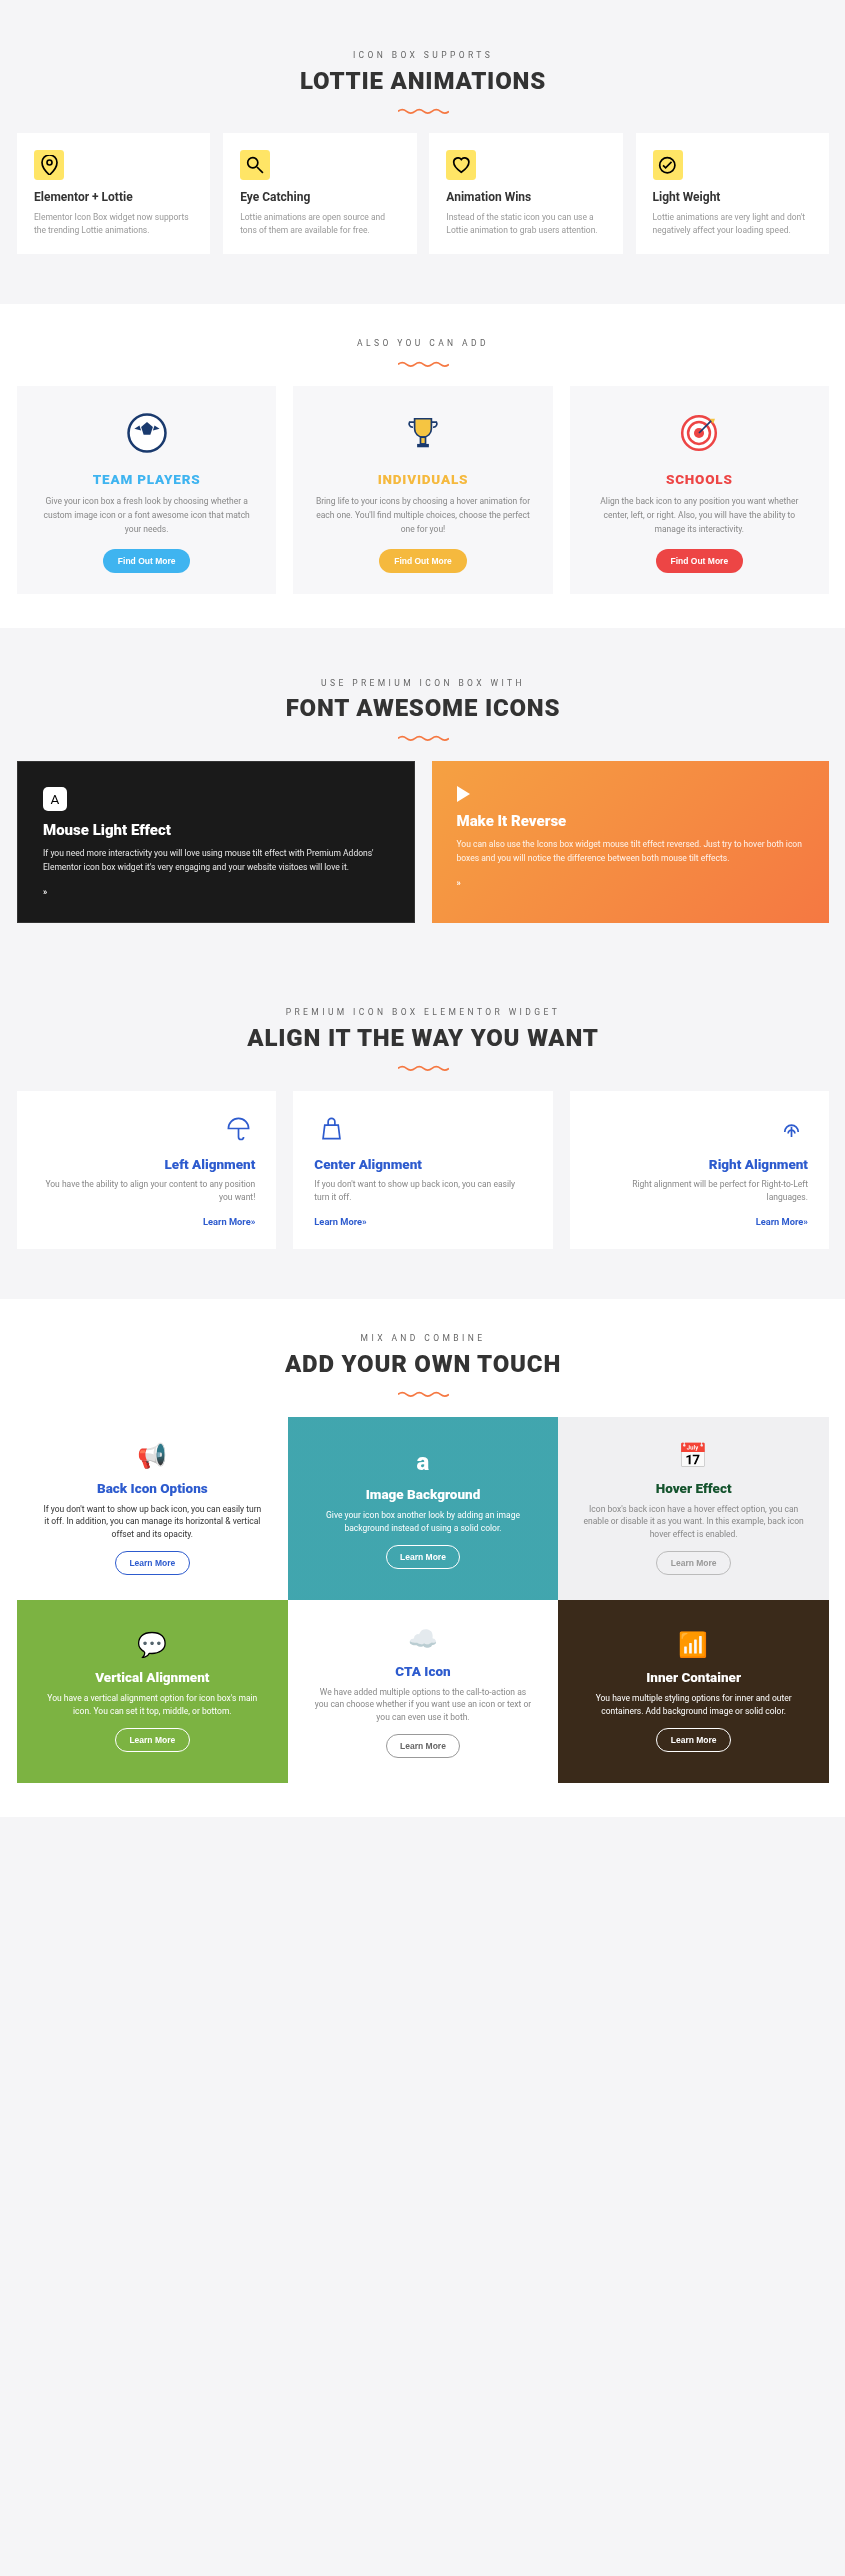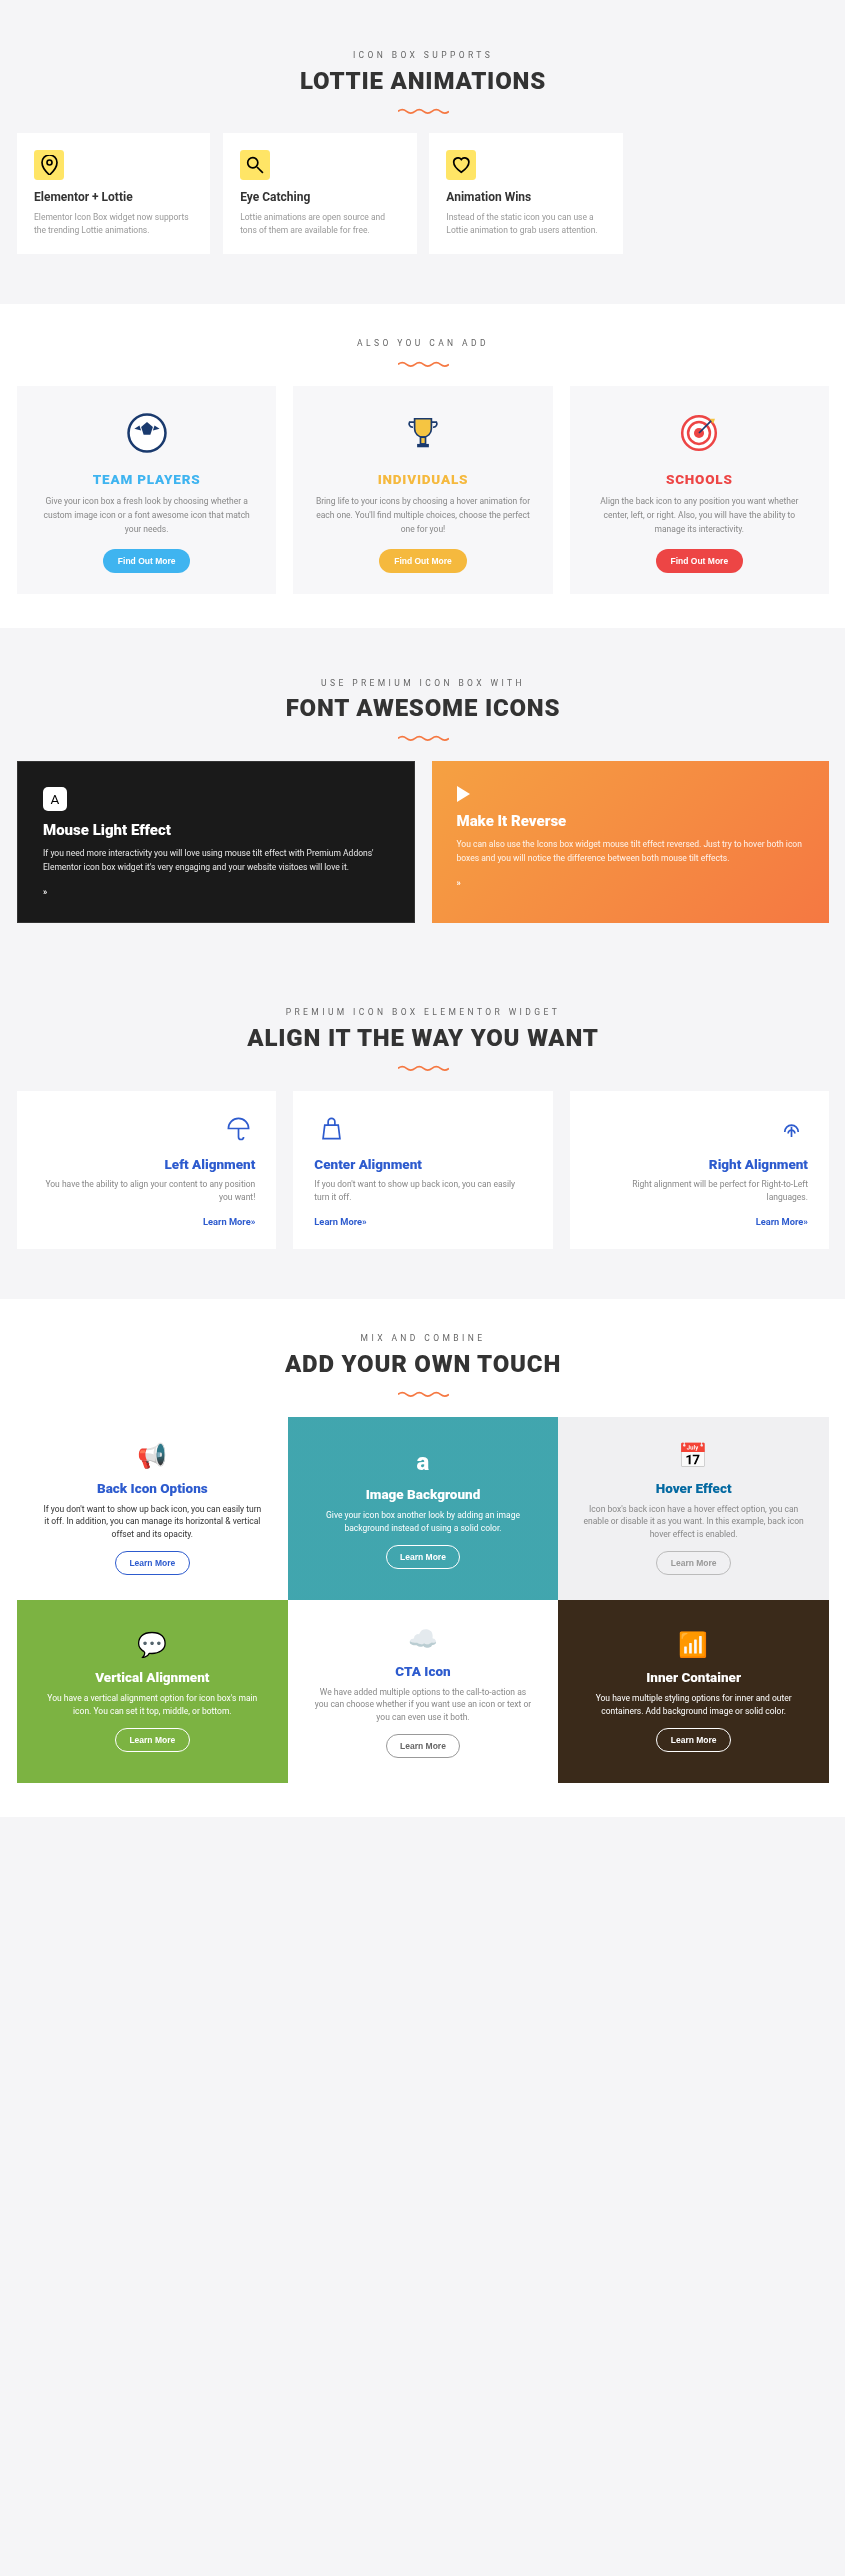--- a/index.html
+++ b/index.html
@@ -46,21 +46,21 @@
 .touch-title{font-size:13.5px;font-weight:900;margin-bottom:6.8px;}
 .touch-desc{font-size:8.5px;line-height:1.5;margin-bottom:10px;}
 .btn-outline{display:inline-block;padding:6px 13.5px;border-radius:15px;font-size:8.5px;font-weight:600;border:1.7px solid;background:transparent;cursor:pointer;}
 .t-white{background:#fff;color:#333;}
 .t-white .touch-title{color:#2d5bce;}
 .t-white .touch-icon{color:#2d5bce;}
 .t-white .btn-outline{border-color:#2d5bce;color:#2d5bce;}
 .t-teal{background:linear-gradient(rgba(32,150,160,0.85),rgba(32,150,160,0.85));color:#fff;}
 .t-teal .btn-outline{border-color:#fff;color:#fff;}
 .t-lightgray{background:#f0f0f2;color:#888;}
-.t-lightgray .touch-title{color:#0369a1;}
+.t-lightgray .touch-title{color:#14532d;}
 .t-lightgray .touch-icon{color:#bbb;}
 .t-lightgray .btn-outline{border-color:#bbb;color:#999;}
 .t-green{background:#7cb342;color:#fff;}
 .t-green .btn-outline{border-color:#fff;color:#fff;}
 .t-white2{background:#fff;color:#888;}
 .t-white2 .touch-title{color:#2d5bce;}
 .t-white2 .touch-icon{color:#2d5bce;}
 .t-white2 .btn-outline{border-color:#999;color:#666;}
 .t-dark{background:#3a2a1a;color:#fff;}
 .t-dark .btn-outline{border-color:#fff;color:#fff;}
@@ -100,20 +100,30 @@
     </div>
     <div class="card">
       <div class="icon-wrap icon-yellow">
             <svg width="18.6" height="17" viewBox="0 0 22 20">
               <path d="M11 18s-9-6-9-12a5 5 0 019-3 5 5 0 019 3c0 6-9 12-9 12z" fill="none" stroke="#000" stroke-width="2"></path>
             </svg>
           </div>
       <div class="card-title">Animation Wins</div>
       <div class="card-desc">Instead of the static icon you can use a Lottie animation to grab users attention.</div>
     </div>
+    <div class="card">
+      <div class="icon-wrap icon-yellow">
+            <svg width="18.6" height="18.6" viewBox="0 0 22 22">
+              <circle cx="11" cy="11" r="9" fill="none" stroke="#000" stroke-width="2"></circle>
+              <path d="M6 11l3 3 7-7" fill="none" stroke="#000" stroke-width="2"></path>
+            </svg>
+          </div>
+      <div class="card-title">Light Weight</div>
+      <div class="card-desc">Lottie animations are very light and don't negatively affect your loading speed.</div>
+    </div>
   </div>
 </div>
 
 <div class="section section-white">
   <div class="eyebrow">ALSO YOU CAN ADD</div>
   <div class="squiggle"><svg viewBox="0 0 60 8">
           <path d="M0 4 Q5 0 10 4 T20 4 T30 4 T40 4 T50 4 T60 4" stroke="#f57842" stroke-width="2" fill="none"></path>
         </svg></div>
   <div class="grid3">
     <div class="card-gray">

